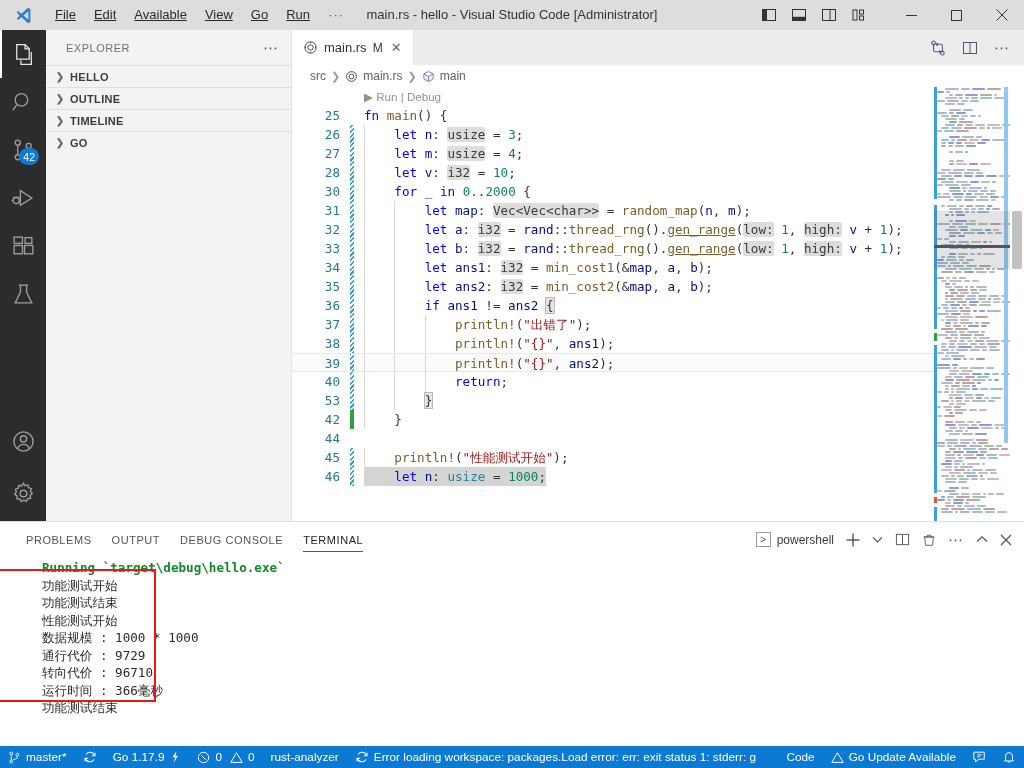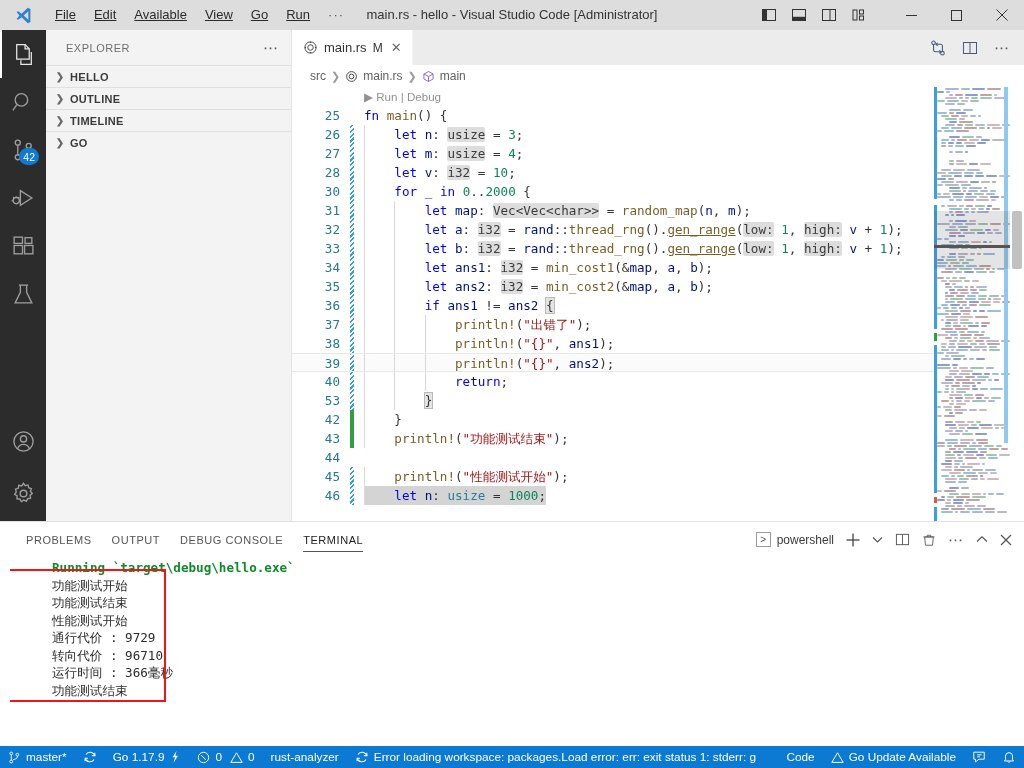--- a/index.html
+++ b/index.html
@@ -163,21 +163,21 @@
   .term-chip {
     display: flex; align-items: center; gap: 6px; font-size: 12px; color: #3b3b3b;
   }
   .term-chip .sq {
     width: 15px; height: 15px; border: 1px solid #9b9b9b; display: flex;
     align-items: center; justify-content: center; font-size: 10px; color: #555;
   }
   .terminal {
     flex: 1 1 auto; padding: 2px 0 0 42px; position: relative;
     font-family: "DejaVu Sans Mono", monospace; font-size: 12.6px; line-height: 17.5px;
-    color: #2b2b2b; overflow: hidden; margin-left: 10px;
+    color: #2b2b2b; overflow: hidden;
   }
   .t-green { color: #12892a; font-weight: bold; }
   .cursorblk { display: inline-block; width: 7px; height: 14px; border: 1px solid #333; vertical-align: -3px; margin-left: 3px; }
   .redbox {
     position: absolute; border: 2.5px solid #f11616; pointer-events: none;
   }
 
   
   .statusbar {
     height: 22px; flex: 0 0 22px; background: #0c7ad3; color: #fff;
@@ -428,21 +428,20 @@
             <div class="codeline"><span class="lnum">33</span><span class="gut g-mod"></span><span class="txt"><span class="pun">        </span><span class="kw">let </span><span class="var">b</span><span class="pun">: </span><span class="ty hint">i32</span><span class="pun"> = </span><span class="var">rand</span><span class="pun">::</span><span class="fn">thread_rng</span><span class="pun">().</span><span class="fn ulnk">gen_range</span><span class="pun">(</span><span class="hint">low:</span><span class="pun"> </span><span class="num">1</span><span class="pun">, </span><span class="hint">high:</span><span class="pun"> </span><span class="var">v</span><span class="pun"> + </span><span class="num">1</span><span class="pun">);</span></span><span style="position:absolute;left:72px;top:0;bottom:0;border-left:1px solid #d8d8d8;"></span><span style="position:absolute;left:102.3px;top:0;bottom:0;border-left:1px solid #d8d8d8;"></span></div>
             <div class="codeline"><span class="lnum">34</span><span class="gut g-mod"></span><span class="txt"><span class="pun">        </span><span class="kw">let </span><span class="var">ans1</span><span class="pun">: </span><span class="ty hint">i32</span><span class="pun"> = </span><span class="fn">min_cost1</span><span class="pun">(&amp;</span><span class="var">map</span><span class="pun">, </span><span class="var">a</span><span class="pun">, </span><span class="var">b</span><span class="pun">);</span></span><span style="position:absolute;left:72px;top:0;bottom:0;border-left:1px solid #d8d8d8;"></span><span style="position:absolute;left:102.3px;top:0;bottom:0;border-left:1px solid #d8d8d8;"></span></div>
             <div class="codeline"><span class="lnum">35</span><span class="gut g-mod"></span><span class="txt"><span class="pun">        </span><span class="kw">let </span><span class="var">ans2</span><span class="pun">: </span><span class="ty hint">i32</span><span class="pun"> = </span><span class="fn">min_cost2</span><span class="pun">(&amp;</span><span class="var">map</span><span class="pun">, </span><span class="var">a</span><span class="pun">, </span><span class="var">b</span><span class="pun">);</span></span><span style="position:absolute;left:72px;top:0;bottom:0;border-left:1px solid #d8d8d8;"></span><span style="position:absolute;left:102.3px;top:0;bottom:0;border-left:1px solid #d8d8d8;"></span></div>
             <div class="codeline"><span class="lnum">36</span><span class="gut g-mod"></span><span class="txt"><span class="pun">        </span><span class="kw">if </span><span class="var">ans1</span><span class="pun"> != </span><span class="var">ans2</span><span class="pun"> </span><span class="brmatch">{</span></span><span style="position:absolute;left:72px;top:0;bottom:0;border-left:1px solid #d8d8d8;"></span><span style="position:absolute;left:102.3px;top:0;bottom:0;border-left:1px solid #d8d8d8;"></span></div>
             <div class="codeline"><span class="lnum">37</span><span class="gut g-mod"></span><span class="txt"><span class="pun">            </span><span class="mac">println!</span><span class="pun">(</span><span class="str">"出错了"</span><span class="pun">);</span></span><span style="position:absolute;left:72px;top:0;bottom:0;border-left:1px solid #d8d8d8;"></span><span style="position:absolute;left:102.3px;top:0;bottom:0;border-left:1px solid #d8d8d8;"></span><span style="position:absolute;left:132.6px;top:0;bottom:0;border-left:1px solid #d8d8d8;"></span></div>
             <div class="codeline"><span class="lnum">38</span><span class="gut g-mod"></span><span class="txt"><span class="pun">            </span><span class="mac">println!</span><span class="pun">(</span><span class="str">"{}"</span><span class="pun">, </span><span class="var">ans1</span><span class="pun">);</span></span><span style="position:absolute;left:72px;top:0;bottom:0;border-left:1px solid #d8d8d8;"></span><span style="position:absolute;left:102.3px;top:0;bottom:0;border-left:1px solid #d8d8d8;"></span><span style="position:absolute;left:132.6px;top:0;bottom:0;border-left:1px solid #d8d8d8;"></span></div>
             <div class="codeline current"><span class="lnum">39</span><span class="gut g-mod"></span><span class="txt"><span class="pun">            </span><span class="mac">println!</span><span class="pun">(</span><span class="str">"{}"</span><span class="pun">, </span><span class="var">ans2</span><span class="pun">);</span></span><span style="position:absolute;left:72px;top:0;bottom:0;border-left:1px solid #d8d8d8;"></span><span style="position:absolute;left:102.3px;top:0;bottom:0;border-left:1px solid #d8d8d8;"></span><span style="position:absolute;left:132.6px;top:0;bottom:0;border-left:1px solid #d8d8d8;"></span></div>
             <div class="codeline"><span class="lnum">40</span><span class="gut g-mod"></span><span class="txt"><span class="pun">            </span><span class="kw">return</span><span class="pun">;</span></span><span style="position:absolute;left:72px;top:0;bottom:0;border-left:1px solid #d8d8d8;"></span><span style="position:absolute;left:102.3px;top:0;bottom:0;border-left:1px solid #d8d8d8;"></span><span style="position:absolute;left:132.6px;top:0;bottom:0;border-left:1px solid #d8d8d8;"></span></div>
             <div class="codeline"><span class="lnum">53</span><span class="gut g-mod"></span><span class="txt"><span class="pun">        </span><span class="brmatch">}</span></span><span style="position:absolute;left:72px;top:0;bottom:0;border-left:1px solid #d8d8d8;"></span><span style="position:absolute;left:102.3px;top:0;bottom:0;border-left:1px solid #d8d8d8;"></span></div>
             <div class="codeline"><span class="lnum">42</span><span class="gut g-add"></span><span class="txt"><span class="pun">    </span><span class="pun">}</span></span><span style="position:absolute;left:72px;top:0;bottom:0;border-left:1px solid #d8d8d8;"></span></div>
-            <div class="codeline"><span class="lnum">43</span><span class="gut g-add"></span><span class="txt"><span class="pun">    </span><span class="mac">println!</span><span class="pun">(</span><span class="str">"功能测试结束"</span><span class="pun">);</span></span><span style="position:absolute;left:72px;top:0;bottom:0;border-left:1px solid #d8d8d8;"></span></div>
             <div class="codeline"><span class="lnum">44</span><span class="txt"><span class="pun"></span></span></div>
             <div class="codeline"><span class="lnum">45</span><span class="gut g-mod"></span><span class="txt"><span class="pun">    </span><span class="mac">println!</span><span class="pun">(</span><span class="str">"性能测试开始"</span><span class="pun">);</span></span><span style="position:absolute;left:72px;top:0;bottom:0;border-left:1px solid #d8d8d8;"></span></div>
             <div class="codeline"><span class="lnum">46</span><span class="gut g-mod"></span><span class="txt selhl"><span class="pun">    </span><span class="kw">let </span><span class="var">n</span><span class="pun">: </span><span class="ty">usize</span><span class="pun"> = </span><span class="num">1000</span><span class="pun">;</span></span><span style="position:absolute;left:72px;top:0;bottom:0;border-left:1px solid #d8d8d8;"></span></div>
           </div>
         <div class="minimap" id="minimap">
             <div class="mm-line" style="padding-left: 11px;">
               <span class="mm-tok" style="width: 13.858px; background: rgb(168, 184, 221);"></span>
               <span class="mm-tok" style="width: 8.82123px; background: rgb(155, 191, 216);"></span>
               <span class="mm-tok" style="width: 13.0686px; background: rgb(140, 155, 214);"></span>
               <span class="mm-tok" style="width: 13.9711px; background: rgb(194, 163, 163);"></span>
@@ -1315,20 +1314,21 @@
             </svg>
         </span>
       </div>
     </div>
     <div class="terminal">
       <div id="termlines">
           <div><span class="t-green">     Running `target\debug\hello.exe`</span></div>
           <div><span>功能测试开始</span></div>
           <div><span>功能测试结束</span></div>
           <div><span>性能测试开始</span></div>
+          <div><span>数据规模 : 1000 * 1000</span></div>
           <div><span>通行代价 : 9729</span></div>
           <div><span>转向代价 : 96710</span></div>
           <div><span>运行时间 : 366毫秒</span></div>
           <div><span>功能测试结束</span></div>
         </div>
       <div class="redbox" style="left:-34px; top:12px; width:190px; height:133px;"></div>
     </div>
   </div>
 
   <div class="statusbar">

